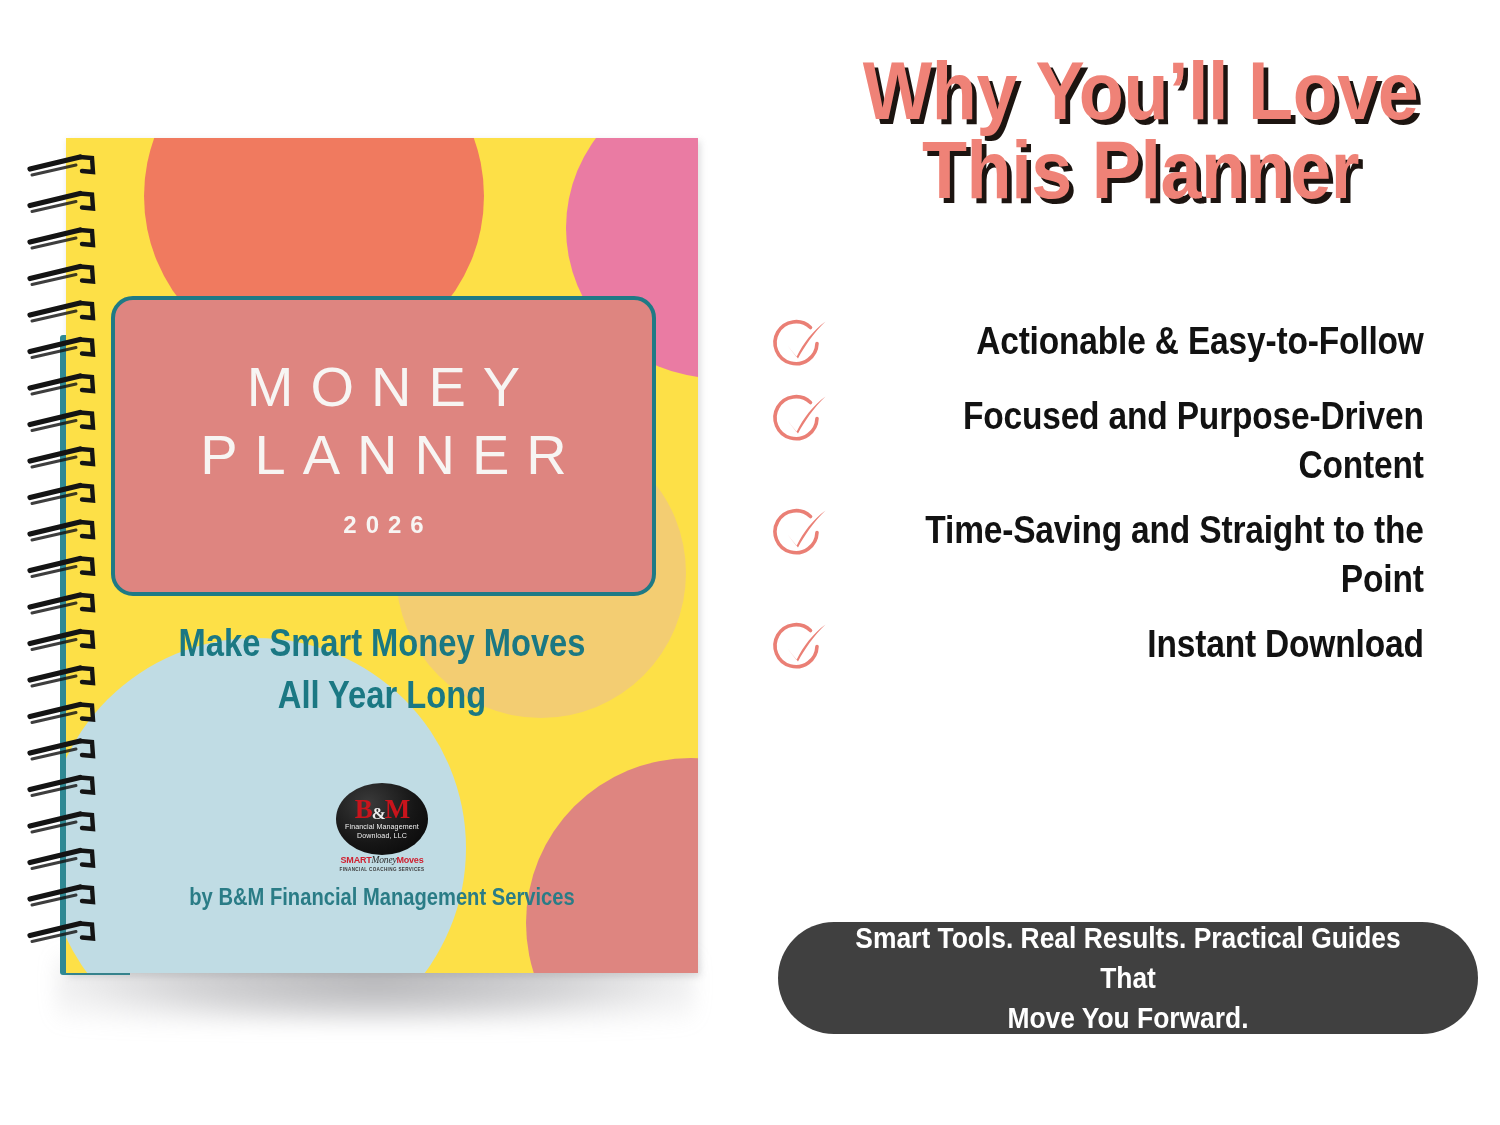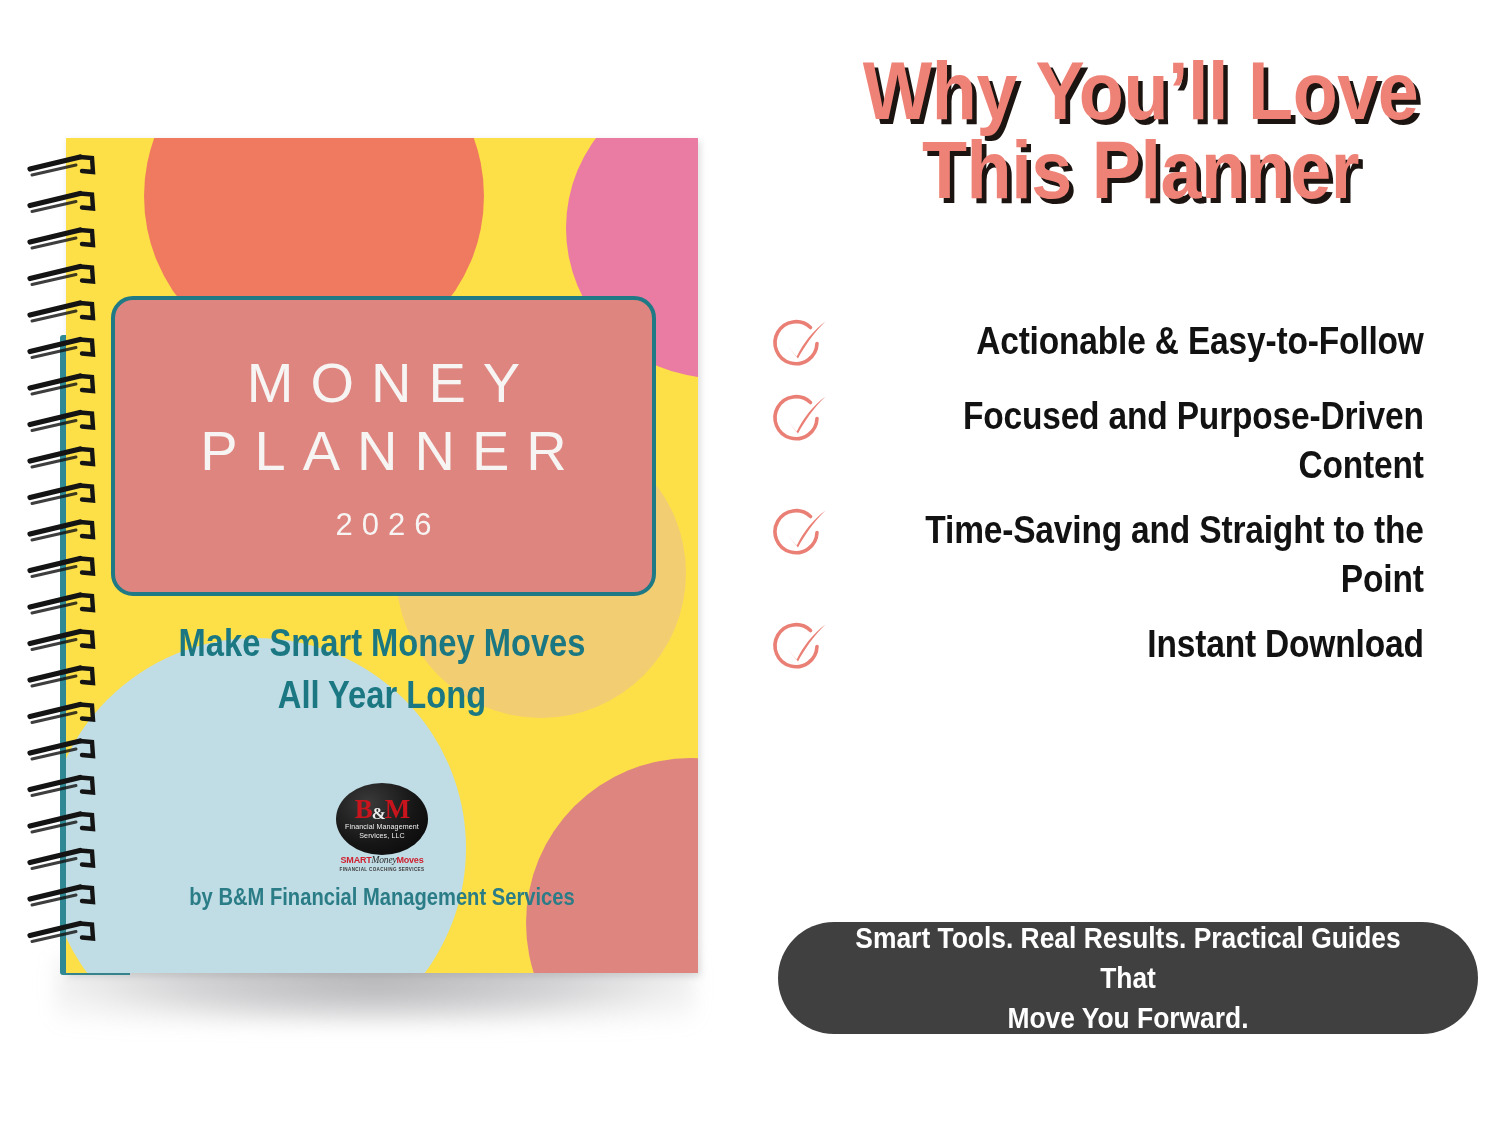--- a/index.html
+++ b/index.html
@@ -109,22 +109,22 @@
     font-weight: 300;
     font-size: 56px;
     letter-spacing: 17px;
     line-height: 1.22;
     text-indent: 17px;
     white-space: nowrap;
   }
   #cover-year {
     margin-top: 22px;
     color: #f7f5f3;
-    font-weight: 400;
-    font-size: 31px;
+    font-weight: 700;
+    font-size: 24px;
     letter-spacing: 9px;
     text-indent: 9px;
   }
 
   #cover-sub {
     position: absolute;
     left: 0; right: 0;
     top: 480px;
     text-align: center;
     color: #1b7883;
@@ -319,21 +319,21 @@
 
       <div id="cover-sub">
         <div>Make Smart Money Moves</div>
         <div>All Year Long</div>
       </div>
 
       <div id="logo-badge">
         <div id="logo-oval">
           <div id="logo-bm"><span>B</span><span class="amp">&amp;</span><span>M</span></div>
           <div id="logo-line1">Financial Management</div>
-          <div id="logo-line2">Services, LLC</div>
+          <div id="logo-line2">Download, LLC</div>
         </div>
         <div id="logo-sub"><span>SMART</span><span class="script">Money</span><span class="moves">Moves</span></div>
         <div id="logo-tag">FINANCIAL COACHING SERVICES</div>
       </div>
 
       <div id="cover-byline">by B&amp;M Financial Management Services</div>
     </div>
 
     <svg id="spiral" viewBox="0 0 90 812" xmlns="http://www.w3.org/2000/svg" aria-hidden="true">
       <g fill="none" stroke="#121212" stroke-linecap="round">

